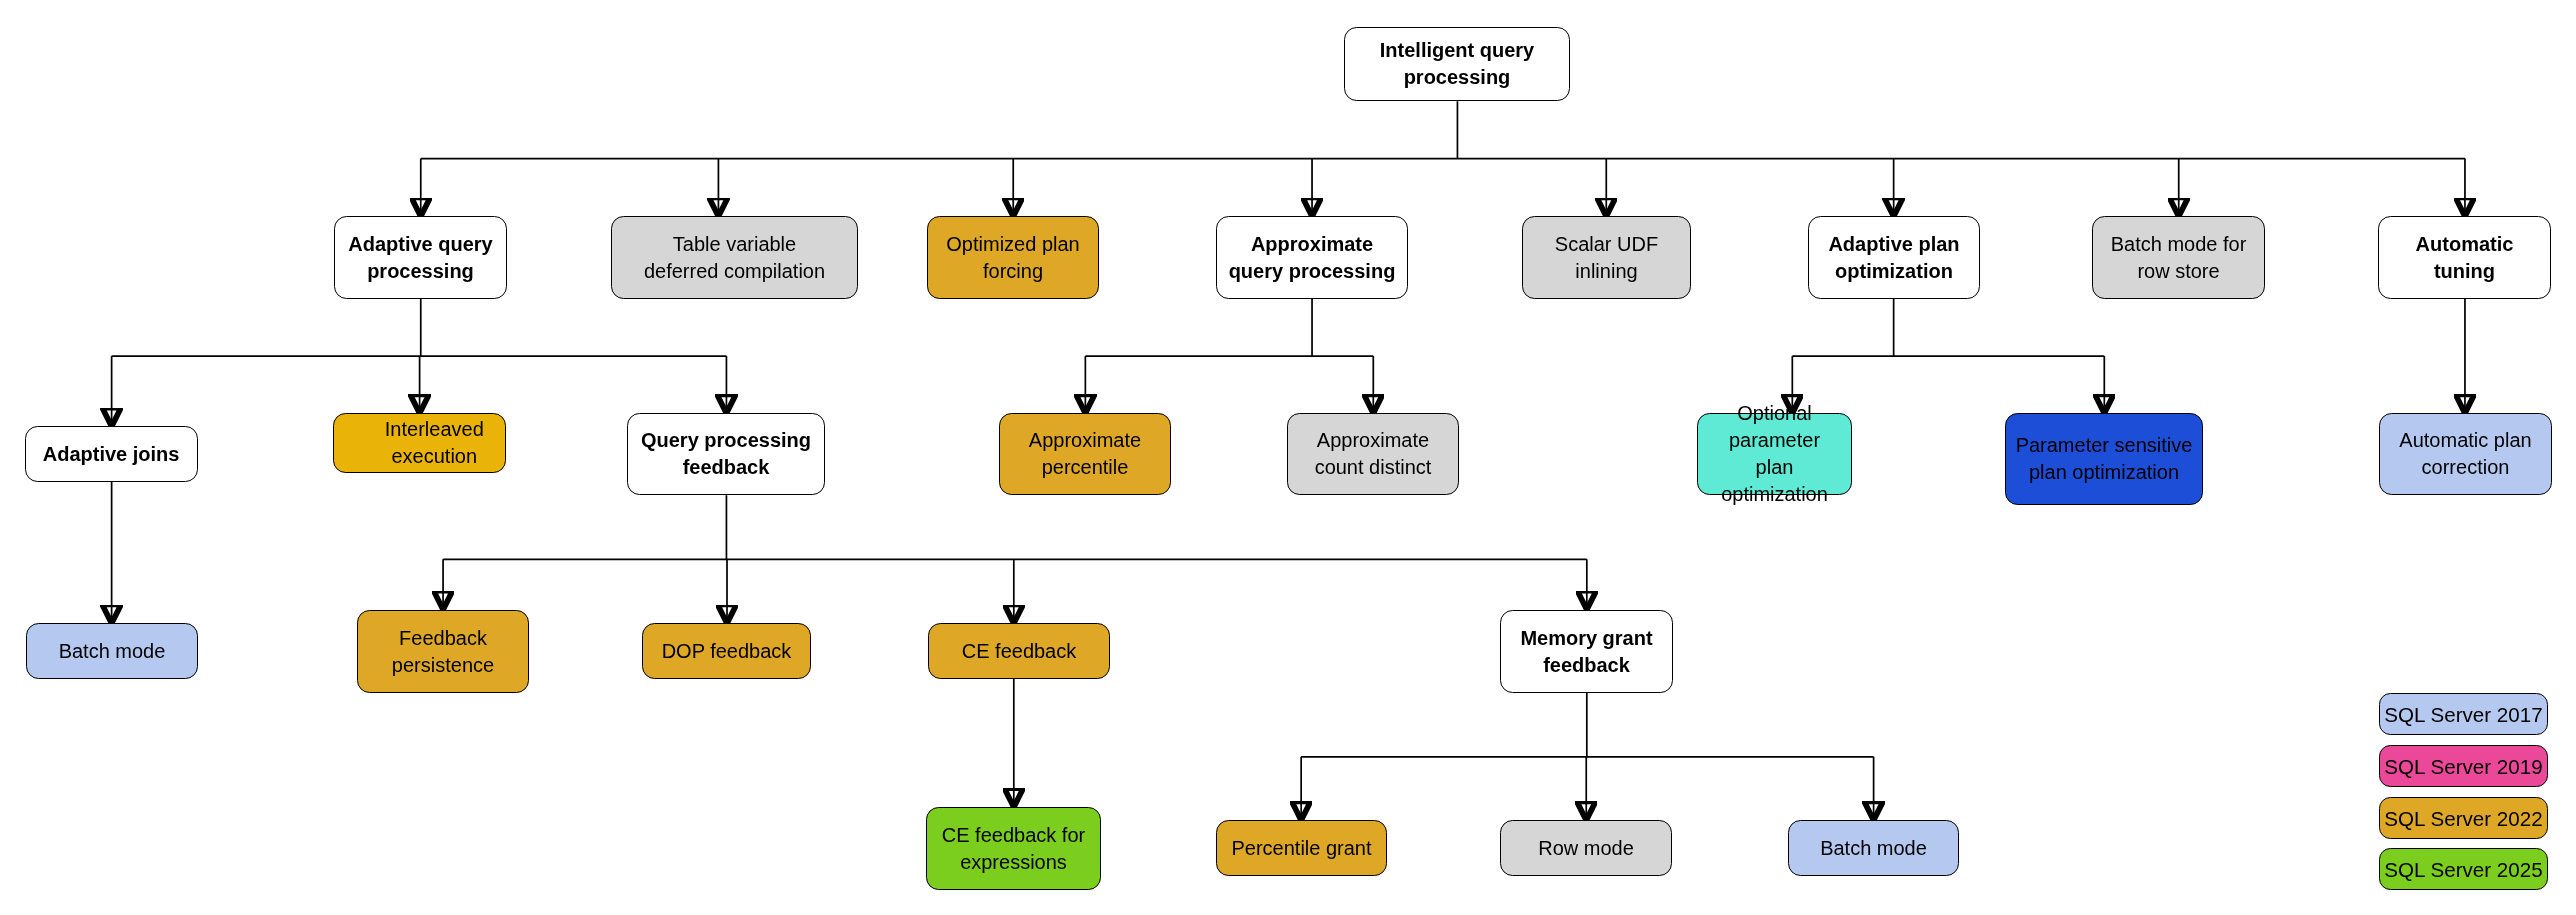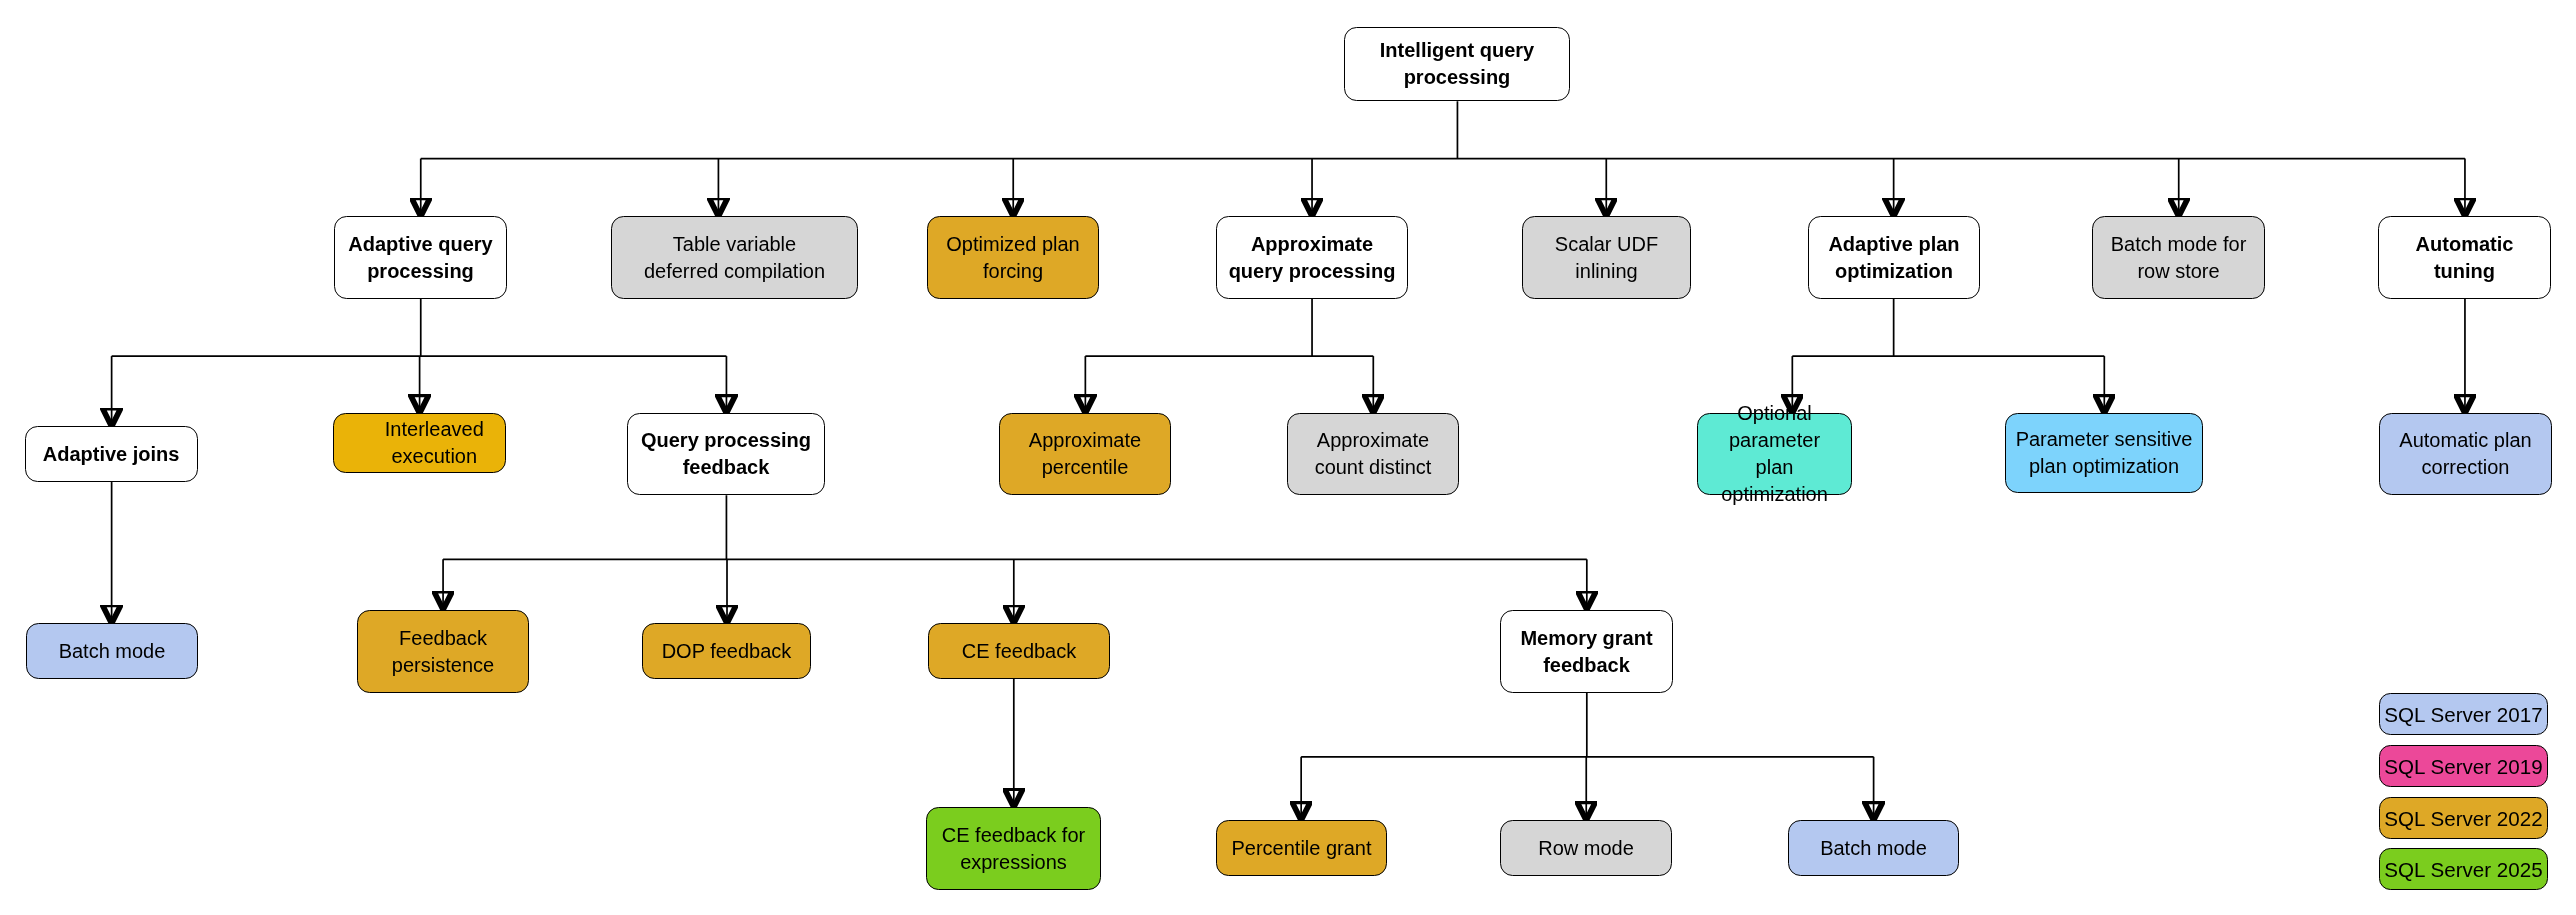--- a/index.html
+++ b/index.html
@@ -110,21 +110,21 @@
   <div class="node" style="left: 333px; top: 413px; width: 173px; height: 60px; background: #eab308; padding-left: 33px;">Interleaved
 execution</div>
   <div class="node" style="left: 627px; top: 413px; width: 198px; height: 82px; background: rgb(255, 255, 255); font-weight: bold;">Query processing
 feedback</div>
   <div class="node" style="left: 999px; top: 413px; width: 172px; height: 82px; background: rgb(222, 168, 38);">Approximate
 percentile</div>
   <div class="node" style="left: 1287px; top: 413px; width: 172px; height: 82px; background: rgb(214, 214, 214);">Approximate
 count distinct</div>
   <div class="node" style="left: 1697px; top: 413px; width: 155px; height: 82px; background: #5eead4;">Optional parameter
 plan optimization</div>
-  <div class="node" style="left: 2005px; top: 413px; width: 198px; height: 80px; background: #7dd3fc;">Parameter sensitive
+  <div class="node" style="left: 2005px; top: 413px; width: 198px; height: 92px; background: #1d4ed8;">Parameter sensitive
 plan optimization</div>
   <div class="node" style="left: 2379px; top: 413px; width: 173px; height: 82px; background: rgb(180, 200, 240);">Automatic plan
 correction</div>
 
   <div class="node" style="left: 26px; top: 623px; width: 172px; height: 56px; background: rgb(180, 200, 240);">Batch mode</div>
   <div class="node" style="left: 357px; top: 610px; width: 172px; height: 83px; background: rgb(222, 168, 38);">Feedback
 persistence</div>
   <div class="node" style="left: 642px; top: 623px; width: 169px; height: 56px; background: rgb(222, 168, 38);">DOP feedback</div>
   <div class="node" style="left: 928px; top: 623px; width: 182px; height: 56px; background: rgb(222, 168, 38);">CE feedback</div>
   <div class="node" style="left: 1500px; top: 610px; width: 173px; height: 83px; background: rgb(255, 255, 255); font-weight: bold;">Memory grant

